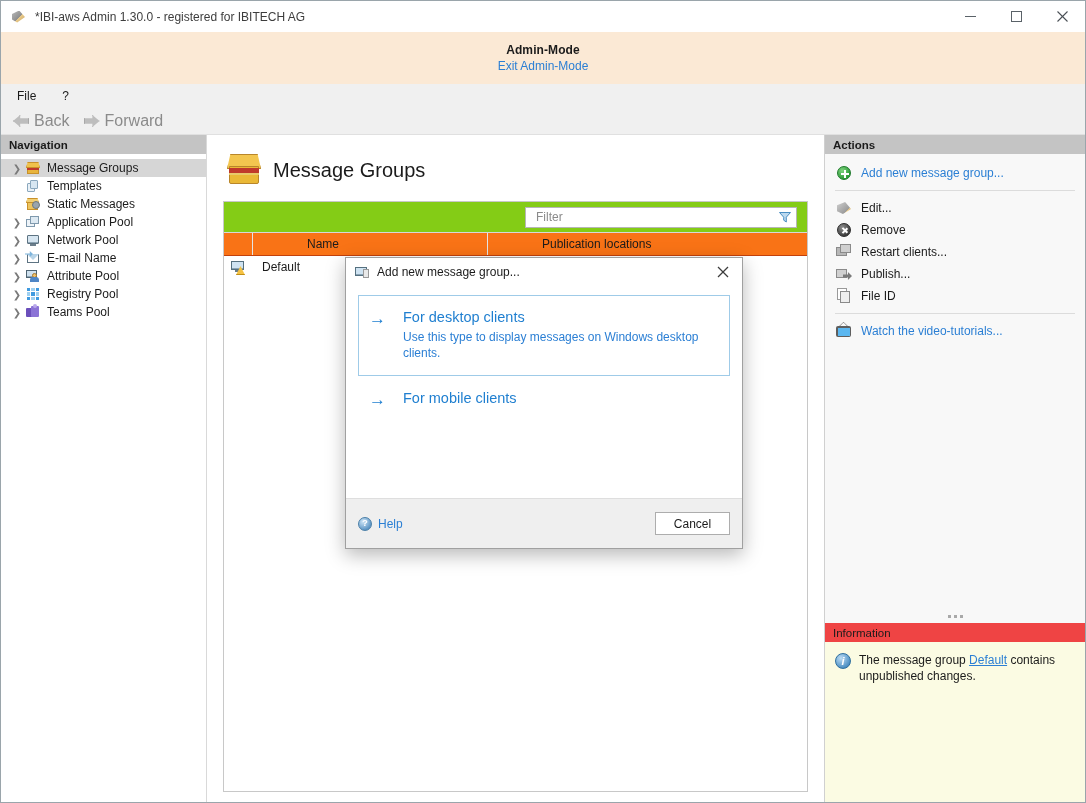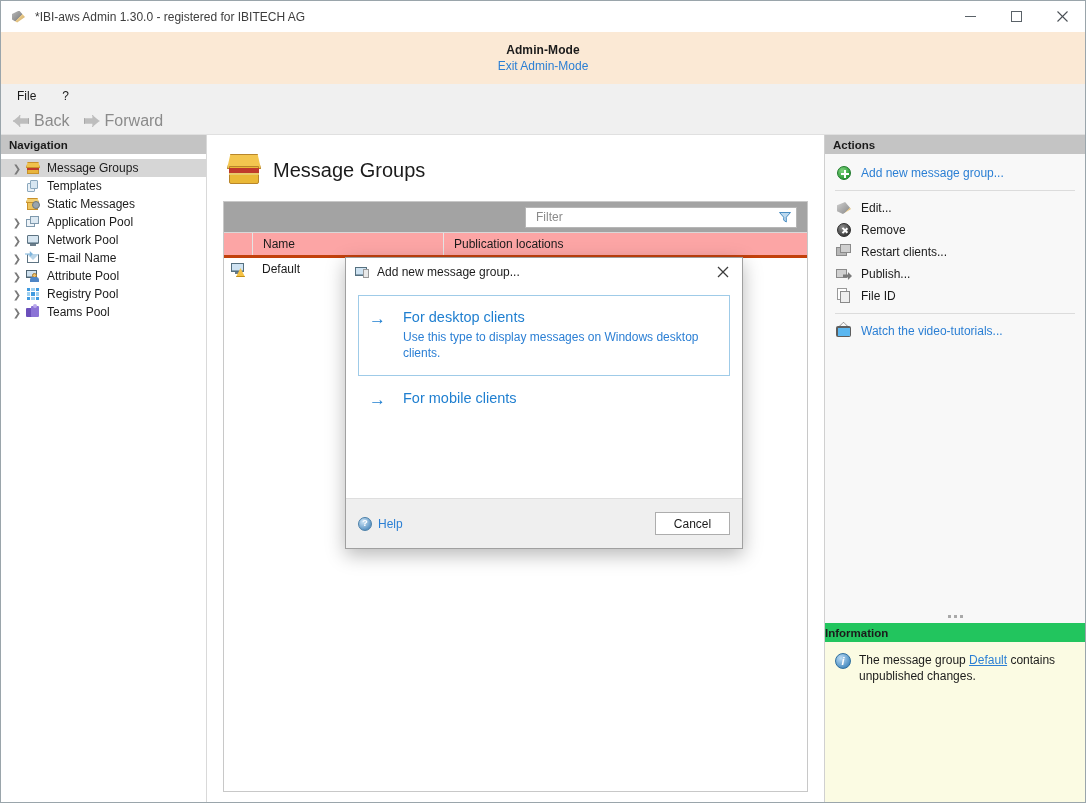--- a/index.html
+++ b/index.html
@@ -273,21 +273,21 @@
   .grid-wrap {
     flex: 1 1 auto;
     border: 1px solid #c8c8c8;
     display: flex;
     flex-direction: column;
     min-height: 0;
     background: #ffffff;
   }
   .grid-toolbar {
     flex: 0 0 30px;
-    background: #a3a3a3;
+    background: #84cc16;
     border-bottom: 1px solid #d8d8d8;
     display: flex;
     align-items: center;
     justify-content: flex-end;
     padding-right: 10px;
   }
   .filter-box {
     width: 272px;
     height: 21px;
     background: #ffffff;
@@ -305,24 +305,25 @@
     font-family: "Liberation Sans", sans-serif;
     background: transparent;
   }
   .filter-input::placeholder { color: #8b8b8b; }
   .funnel { width: 14px; height: 14px; flex: 0 0 14px; }
 
   .grid-header {
     flex: 0 0 22px;
     display: flex;
     align-items: center;
-    background: #fca5a5;
-    border-bottom: 3px solid #c2410c;
-    font-size: 12px;
-    color: #1b1b1b;
+    background: #f97316;
+    border-bottom: 1px solid #c2410c;
+    font-size: 12px;
+    color: #1b1b1b;
+    gap: 44px;
   }
   .col-spacer { width: 28px; flex: 0 0 28px; border-right: 1px solid #e4e4e4; height: 100%; }
   .col-name { width: 180px; flex: 0 0 180px; padding-left: 10px; border-right: 1px solid #e4e4e4; height:100%; display:flex; align-items:center;}
   .col-pub { flex: 1 1 auto; padding-left: 10px; height:100%; display:flex; align-items:center;}
 
   .grid-body { flex: 1 1 auto; min-height: 0; }
   .grid-row {
     height: 22px;
     display: flex;
     align-items: center;
@@ -410,26 +411,27 @@
     display: flex;
     align-items: center;
     justify-content: center;
     gap: 3px;
     cursor: row-resize;
   }
   .splitter i { width: 3px; height: 3px; background: #a9a9a9; display: block;}
 
   .info-header {
     flex: 0 0 19px;
-    background: #22c55e;
+    background: #ef4444;
     color: #1b1b1b;
     font-size: 11.5px;
-    font-weight: bold;
-    display: flex;
-    align-items: center;
+    font-weight: normal;
+    display: flex;
+    align-items: center;
+    padding-left: 8px;
   }
   .info-body {
     flex: 0 0 150px;
     background: #fbfbe3;
     padding: 10px 10px 0 10px;
     display: flex;
     gap: 8px;
     font-size: 12px;
     color: #1b1b1b;
     line-height: 16px;

